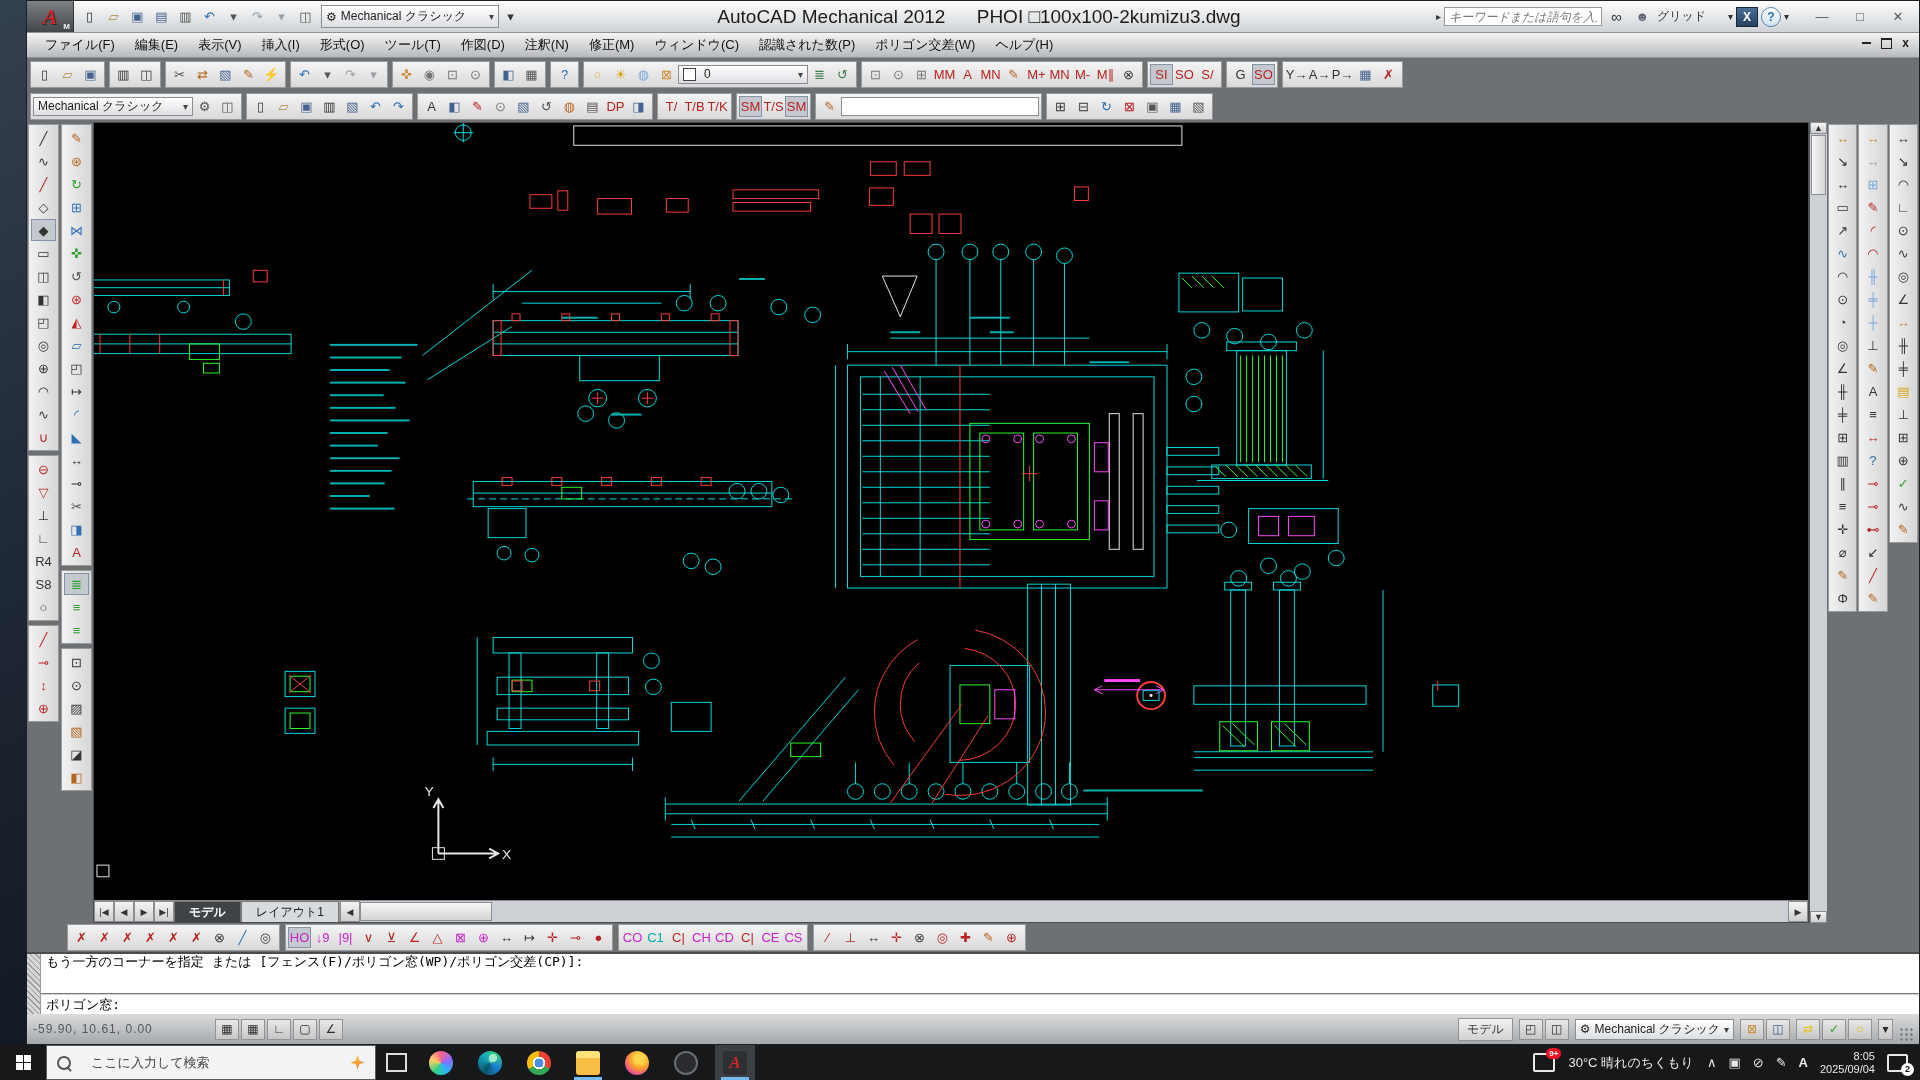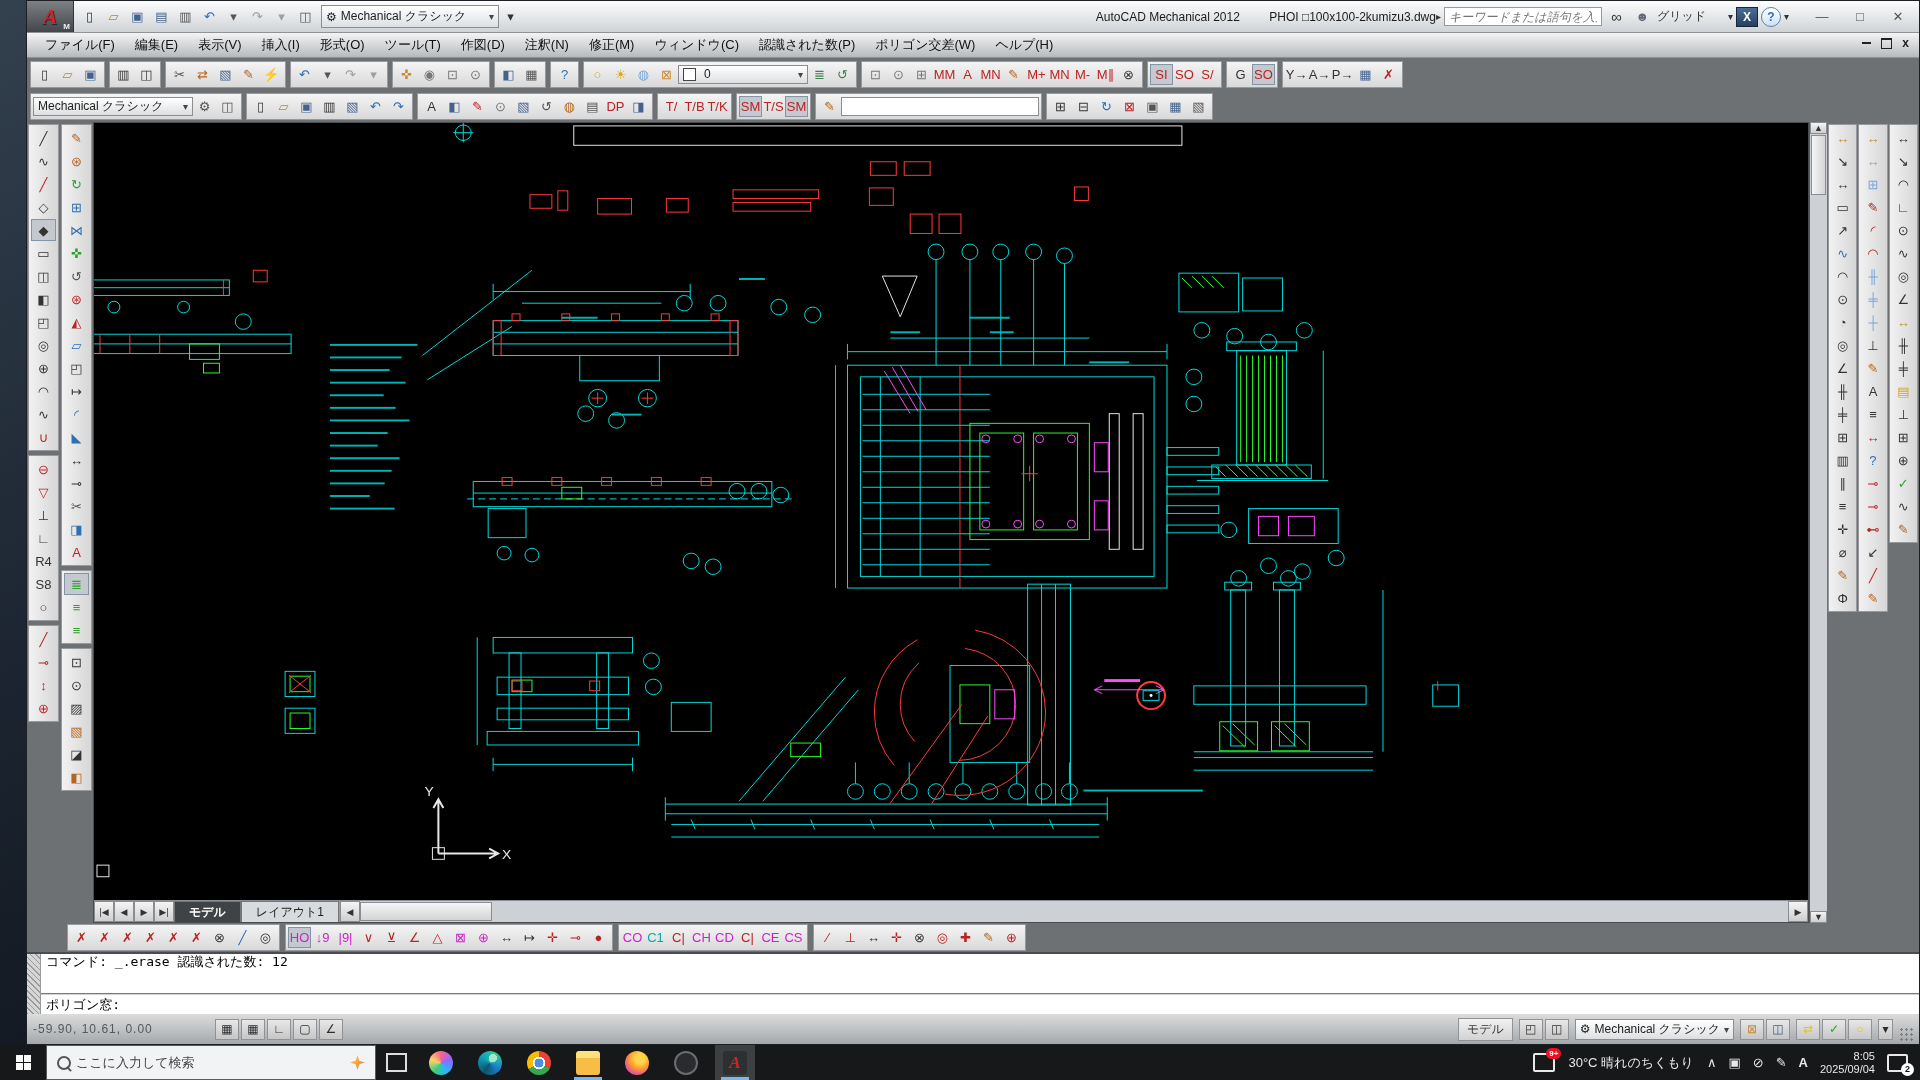--- a/index.html
+++ b/index.html
@@ -16,21 +16,21 @@
   .acad-a{font-family:"Liberation Serif",serif;font-weight:bold;font-style:italic;font-size:22px;color:#d2232a;
     text-shadow:1px 1px 1px #222;line-height:1;}
   .acad-m{position:absolute;right:3px;bottom:1px;color:#eee;font-size:8px;font-weight:bold;}
   .qat{display:flex;align-items:center;gap:1px;padding:0 4px;}
   .tbtn{width:23px;height:21px;display:inline-flex;align-items:center;justify-content:center;
     font-size:13px;color:#333;box-sizing:border-box;white-space:nowrap;overflow:hidden;}
   .tbtn.pressed{background:#c3c9cf;border:1px solid #8494a4;}
   .combo{height:21px;background:linear-gradient(#ffffff,#dcdfe2);border:1px solid #8a8e92;display:inline-flex;
     align-items:center;font-size:12px;color:#222;padding:0 4px;gap:4px;white-space:nowrap;}
   .combo .arrow{font-size:10px;color:#444;}
-  .title-text{flex:1;text-align:right;font-size:12px;color:#1c1c1c;white-space:nowrap;overflow:hidden;}
+  .title-text{flex:1;text-align:center;font-size:19px;color:#1c1c1c;white-space:nowrap;overflow:hidden;}
   .title-text .doc{margin-left:26px;}
   .infocenter{display:flex;align-items:center;gap:3px;padding-right:4px;}
   .ic-sep{font-size:10px;color:#333;}
   .search-input{width:148px;height:17px;border:1px solid #999;font-size:12px;font-style:italic;color:#777;
     padding:0 4px;background:#fff;}
   .xchg{width:20px;height:18px;background:linear-gradient(#4a6e96,#27415f);color:#fff;font-weight:bold;
     font-size:12px;display:inline-flex;align-items:center;justify-content:center;border:1px solid #16263a;}
   .helpbtn{width:18px;height:18px;border-radius:50%;background:linear-gradient(#fff,#cfe0f2);border:1px solid #5b84ad;
     color:#2f6fb4;font-weight:bold;font-size:12px;display:inline-flex;align-items:center;justify-content:center;}
   .winbtns{display:flex;margin-left:10px;}
@@ -90,21 +90,21 @@
   .sb-right{margin-left:auto;display:flex;align-items:center;gap:6px;}
   .sb-model{padding:2px 8px;border:1px solid #8f9396;background:linear-gradient(#f2f2f2,#d2d2d2);font-size:12px;}
   .grip{width:14px;height:14px;background-image:radial-gradient(circle,#7a7d80 1px,transparent 1.4px);
     background-size:5px 5px;align-self:flex-end;}
   
   .taskbar{position:absolute;left:0;right:0;bottom:0;height:35px;background:#17181a;display:flex;
     align-items:center;color:#e8e8e8;z-index:5;}
   .start{width:46px;height:35px;display:flex;align-items:center;justify-content:center;}
   .winlogo{width:15px;height:15px;display:grid;grid-template-columns:7px 7px;grid-template-rows:7px 7px;gap:1px;}
   .winlogo span{background:#fff;}
-  .tsearch{width:330px;height:35px;background:#f2f3f5;display:flex;align-items:center;gap:5px;padding:0 10px;
+  .tsearch{width:330px;height:35px;background:#f2f3f5;display:flex;align-items:center;gap:20px;padding:0 10px;
     box-sizing:border-box;border:1px solid #5a5a5a;}
   .mag{width:10px;height:10px;border:2px solid #555;border-radius:50%;position:relative;flex:0 0 auto;}
   .mag::after{content:"";position:absolute;width:2px;height:6px;background:#555;left:9px;top:8px;transform:rotate(-45deg);}
   .tsearch-text{color:#444;font-size:13px;flex:1;}
   .sparkle{width:15px;height:15px;background:linear-gradient(135deg,#ffd84a,#ff9a2e 55%,#4ab3ff);
     clip-path:polygon(50% 0,62% 38%,100% 50%,62% 62%,50% 100%,38% 62%,0 50%,38% 38%);}
   .taskview{width:17px;height:15px;border:2px solid #ddd;margin:0 14px 0 10px;position:relative;}
   .appicons{display:flex;align-items:center;gap:9px;}
   .tile{width:40px;height:35px;display:flex;align-items:center;justify-content:center;position:relative;font-size:0;}
   .tile.active::after{content:"";position:absolute;left:6px;right:6px;bottom:0;height:3px;background:#76b9ed;}
@@ -801,21 +801,21 @@
           <span class="tbtn" data-name="power-snap-plus-icon" style="color: rgb(187, 34, 34);">✚</span>
           <span class="tbtn" data-name="power-snap-edit-icon" style="color: rgb(181, 101, 29);">✎</span>
           <span class="tbtn" data-name="power-snap-target-icon" style="color: rgb(187, 34, 34);">⊕</span>
         </div>
     </div>
 
     <div class="cmd" data-name="command-line-panel">
       <div class="cmd-grip" data-name="command-panel-grip"></div>
       <div class="cmd-body" data-name="command-line">
         <div class="cmd-hist" data-name="command-history">
-          <div data-name="command-history-line">コマンド: _.erase 認識された数: 12</div>
+          <div data-name="command-history-line">もう一方のコーナーを指定 または [フェンス(F)/ポリゴン窓(WP)/ポリゴン交差(CP)]:</div>
         </div>
         <div class="cmd-prompt" data-name="command-prompt-input">ポリゴン窓:</div>
       </div>
     </div>
 
     <div class="statusbar" data-name="status-bar">
       <span class="coords" data-name="coordinate-readout">-59.90, 10.61, 0.00</span>
       <div class="sb-group" data-name="status-toggle-buttons">
           <span class="sb-btn off-dark" data-name="snap-toggle">▦</span>
           <span class="sb-btn pressed" data-name="grid-toggle">▦</span>

